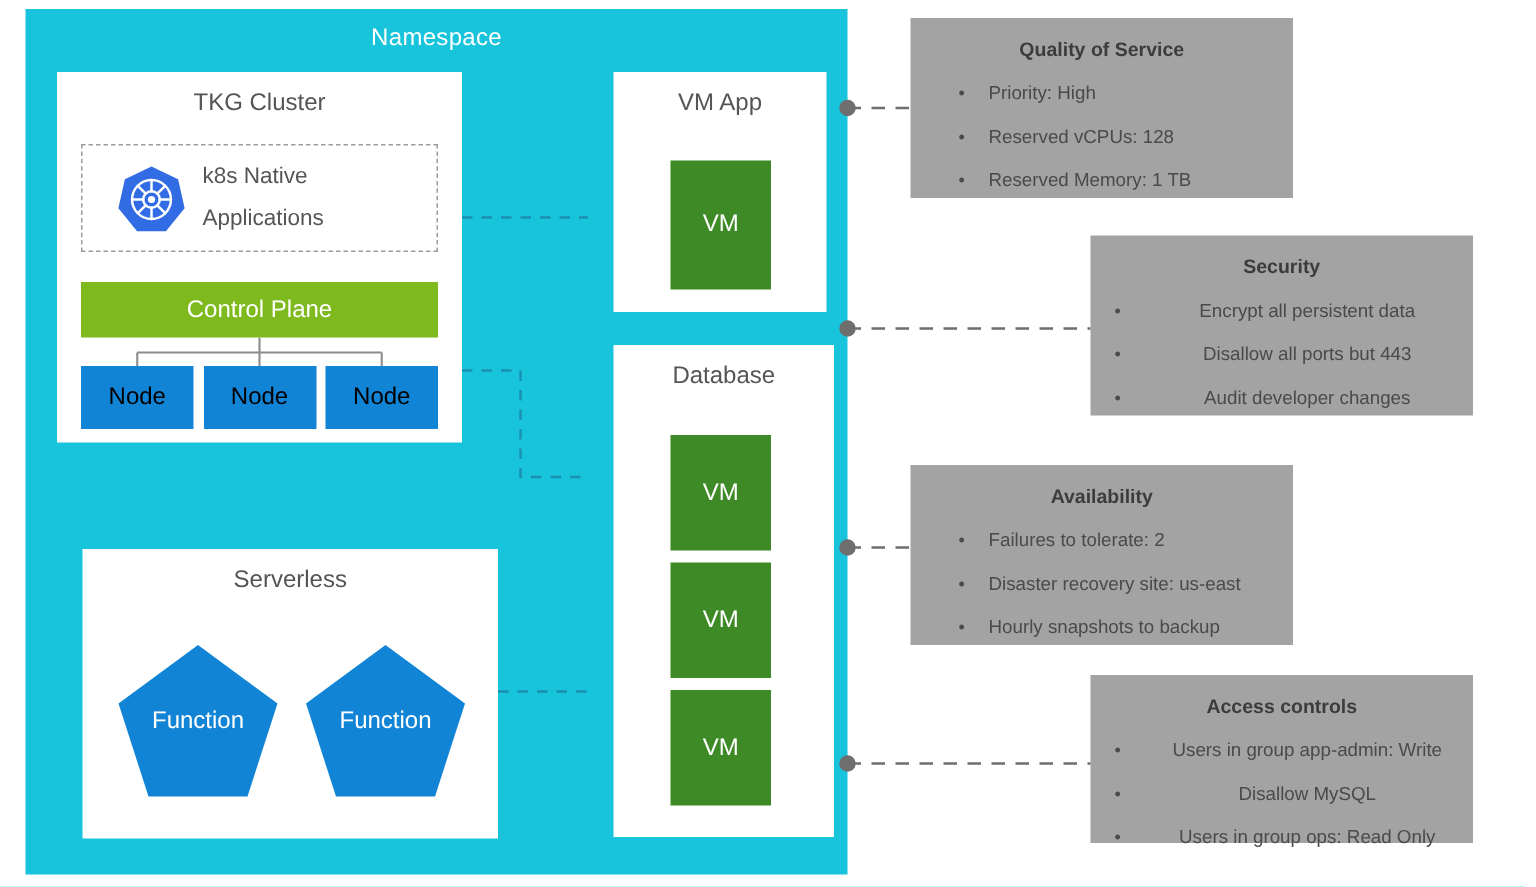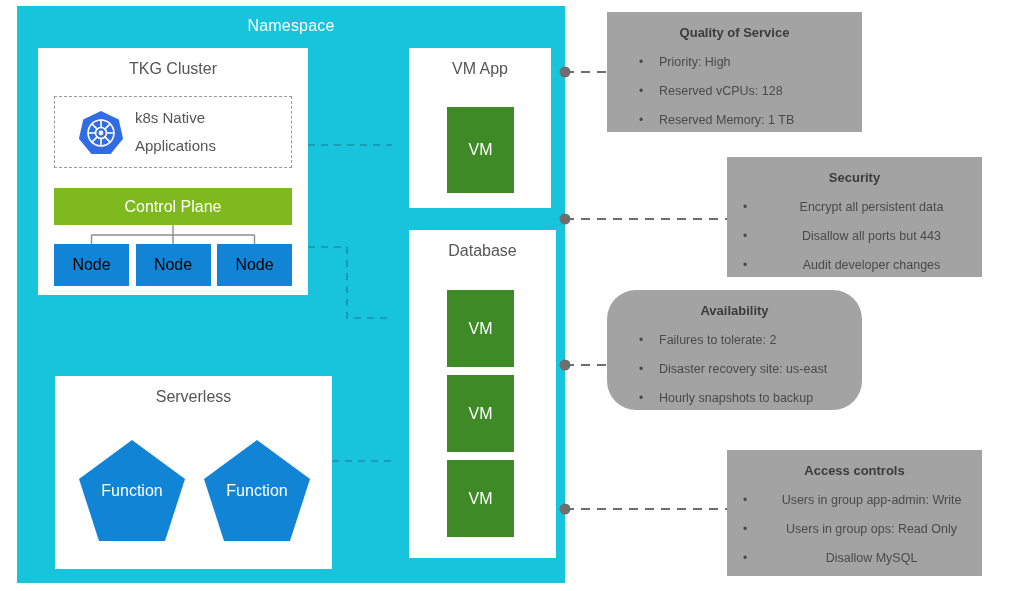--- a/index.html
+++ b/index.html
@@ -125,21 +125,21 @@
     height: 42px;
     background: #1284D6;
     color: #000000;
     font-size: 16px;
     display: flex;
     align-items: center;
     justify-content: center;
   }
 
   
-  .serverless-card { left: 38px; top: 360px; width: 277px; height: 193px; margin-top: 10px; }
+  .serverless-card { left: 38px; top: 360px; width: 277px; height: 193px; }
   .pentagons {
     position: absolute;
     left: 22px;
     top: 62px;
     width: 235px;
     height: 110px;
     display: flex;
     justify-content: space-between;
   }
   .pentagon {
@@ -224,22 +224,22 @@
     content: "\2022";
     position: absolute;
     left: 32px;
     top: 0;
     color: #4a4a4a;
     font-size: 12px;
   }
 
   .qos-box   { left: 607px; top: 12px;  width: 255px; height: 120px; }
   .sec-box   { left: 727px; top: 157px; width: 255px; height: 120px; }
-  .avail-box { left: 607px; top: 290px; width: 255px; height: 120px; border-radius: 29px; }
-  .acc-box   { left: 727px; top: 450px; width: 255px; height: 126px; padding-left: 24px; }
+  .avail-box { left: 607px; top: 310px; width: 255px; height: 120px; }
+  .acc-box   { left: 727px; top: 450px; width: 255px; height: 112px; padding-left: 24px; }
 
   .acc-box .info-list li,
   .sec-box .info-list li { padding-left: 34px; text-align: center; }
   .acc-box .info-list li::before,
   .sec-box .info-list li::before { left: 16px; }
 
   
   .connectors {
     position: absolute;
     left: 0; top: 0;
@@ -385,22 +385,22 @@
       <li>Failures to tolerate: 2</li>
       <li>Disaster recovery site: us-east</li>
       <li>Hourly snapshots to backup</li>
     </ul>
   </div>
 
   <div class="info-box acc-box">
     <div class="info-title">Access controls</div>
     <ul class="info-list">
       <li>Users in group app-admin: Write</li>
+      <li>Disallow MySQL</li>
       <li>Users in group ops: Read Only</li>
-      <li>Disallow MySQL</li>
     </ul>
   </div>
 
   <svg class="connectors" viewBox="0 0 1024 591">
     <g stroke="#6e6e6e" stroke-width="1.8" fill="none" stroke-dasharray="9,7">
       <path d="M565 72 L607 72"></path>
       <path d="M565 219 L727 219"></path>
       <path d="M565 365 L607 365"></path>
       <path d="M565 509 L727 509"></path>
     </g>

